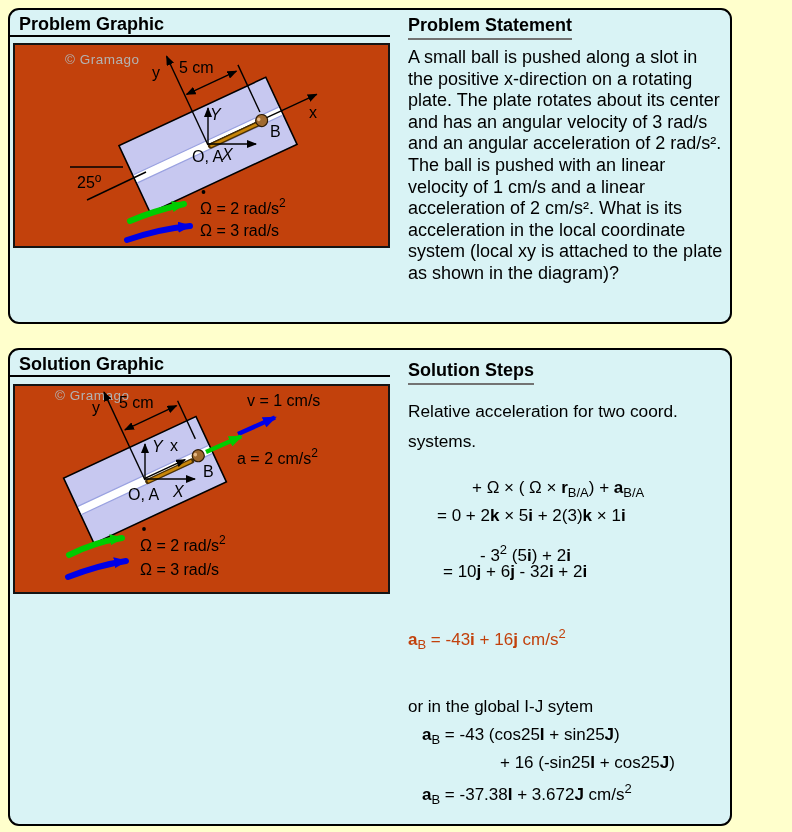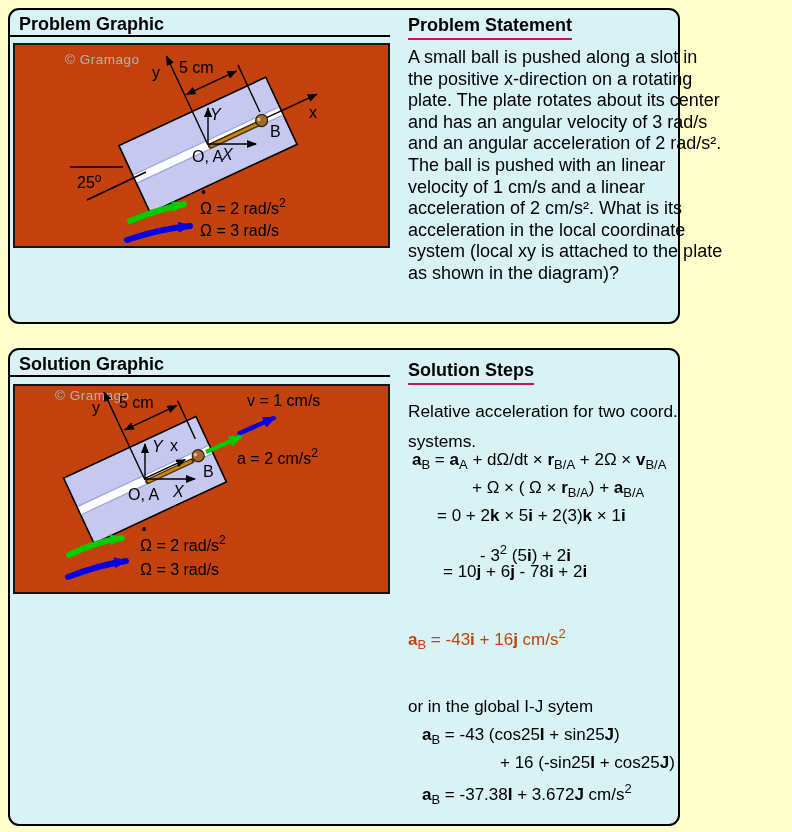--- a/index.html
+++ b/index.html
@@ -2,21 +2,21 @@
 <html><head>
 <meta charset="utf-8">
 <style>
   html,body{margin:0;padding:0}
   body{
     width:792px;height:832px;position:relative;overflow:hidden;
     background:#FFFFCC;color:#000;
     font-family:"Liberation Sans",sans-serif;
   }
   .panel{
-    position:absolute;left:8px;width:672px;
+    position:absolute;left:8px;width:724px;
     background:#D9F3F5;border:2px solid #000;border-radius:11px;
     box-sizing:border-box;
   }
   #panel-problem{top:8px;height:316px}
   #panel-solution{top:348px;height:478px}
 
   .gtitle{
     position:absolute;left:0;top:0;width:380px;height:27px;
     border-bottom:2px solid #000;box-sizing:border-box;
     font-size:18px;font-weight:bold;padding:4px 0 0 9px;
@@ -25,21 +25,21 @@
     position:absolute;left:3px;width:377px;
     background:#c2410c;border:2px solid #141414;box-sizing:border-box;
   }
   #dbox-problem{top:33px;height:205px}
   #dbox-solution{top:34px;height:210px}
 
   .rcol{position:absolute;left:398px;top:0;width:376px;height:100%}
   .heading{
     position:absolute;left:0;display:inline-block;
     font-size:18px;font-weight:bold;
-    border-bottom:2px solid #be185d;padding-bottom:2px;white-space:nowrap;
+    border-bottom:2px solid #737373;padding-bottom:2px;white-space:nowrap;
   }
   #panel-problem .heading{top:5px}
   #panel-solution .heading{top:10px}
 
   .stmt{position:absolute;left:0;top:37px;width:380px;font-size:18px;line-height:21.6px}
   .stmt div{white-space:nowrap}
   .sintro{position:absolute;left:0;top:46px;font-size:17.3px;line-height:30px}
   .sintro div{white-space:nowrap}
   .sline{position:absolute;font-size:17px;white-space:nowrap}
   .eq sub{font-size:13px}
@@ -202,25 +202,24 @@
     </svg>
   </div>
 
   <div class="rcol">
     <div class="heading">Solution Steps</div>
     <div class="sintro">
         <div>Relative acceleration for two coord.</div>
         <div>systems.</div>
       </div>
 
-    <div class="sline eq" style="left:4px;top:100px"><b>a</b><sub>B</sub><span> = </span><b>a</b><sub>A</sub><span> + dΩ/dt × </span><b>r</b><sub>B/A</sub><span> + 2Ω × </span><b>v</b><sub>B/A</sub></div>
     <div class="sline eq" style="left:64px;top:128px"><span>+ Ω × ( Ω × </span><b>r</b><sub>B/A</sub><span>) + </span><b>a</b><sub>B/A</sub></div>
     <div class="sline eq" style="left:29px;top:156px"><span>= 0 + 2</span><b>k</b><span> × 5</span><b>i</b><span> + 2(3)</span><b>k</b><span> × 1</span><b>i</b></div>
     <div class="sline eq" style="left:72px;top:192px"><span>- 3</span><sup>2</sup><span> (5</span><b>i</b><span>) + 2</span><b>i</b></div>
-    <div class="sline eq" style="left:35px;top:212px"><span>= 10</span><b>j</b><span> + 6</span><b>j</b><span> - 78</span><b>i</b><span> + 2</span><b>i</b></div>
+    <div class="sline eq" style="left:35px;top:212px"><span>= 10</span><b>j</b><span> + 6</span><b>j</b><span> - 32</span><b>i</b><span> + 2</span><b>i</b></div>
 
     <div class="sline eq red" style="left:0;top:276px"><b>a</b><sub>B</sub><span> = -43</span><b>i</b><span> + 16</span><b>j</b><span> cm/s</span><sup>2</sup></div>
 
     <div class="sline" style="left:0;top:347px">or in the global I-J sytem</div>
     <div class="sline eq" style="left:14px;top:375px"><b>a</b><sub>B</sub><span> = -43 (cos25</span><b>I</b><span> + sin25</span><b>J</b><span>)</span></div>
     <div class="sline eq" style="left:92px;top:403px"><span>+ 16 (-sin25</span><b>I</b><span> + cos25</span><b>J</b><span>)</span></div>
     <div class="sline eq" style="left:14px;top:431px"><b>a</b><sub>B</sub><span> = -37.38</span><b>I</b><span> + 3.672</span><b>J</b><span> cm/s</span><sup>2</sup></div>
   </div>
 </div>
 

